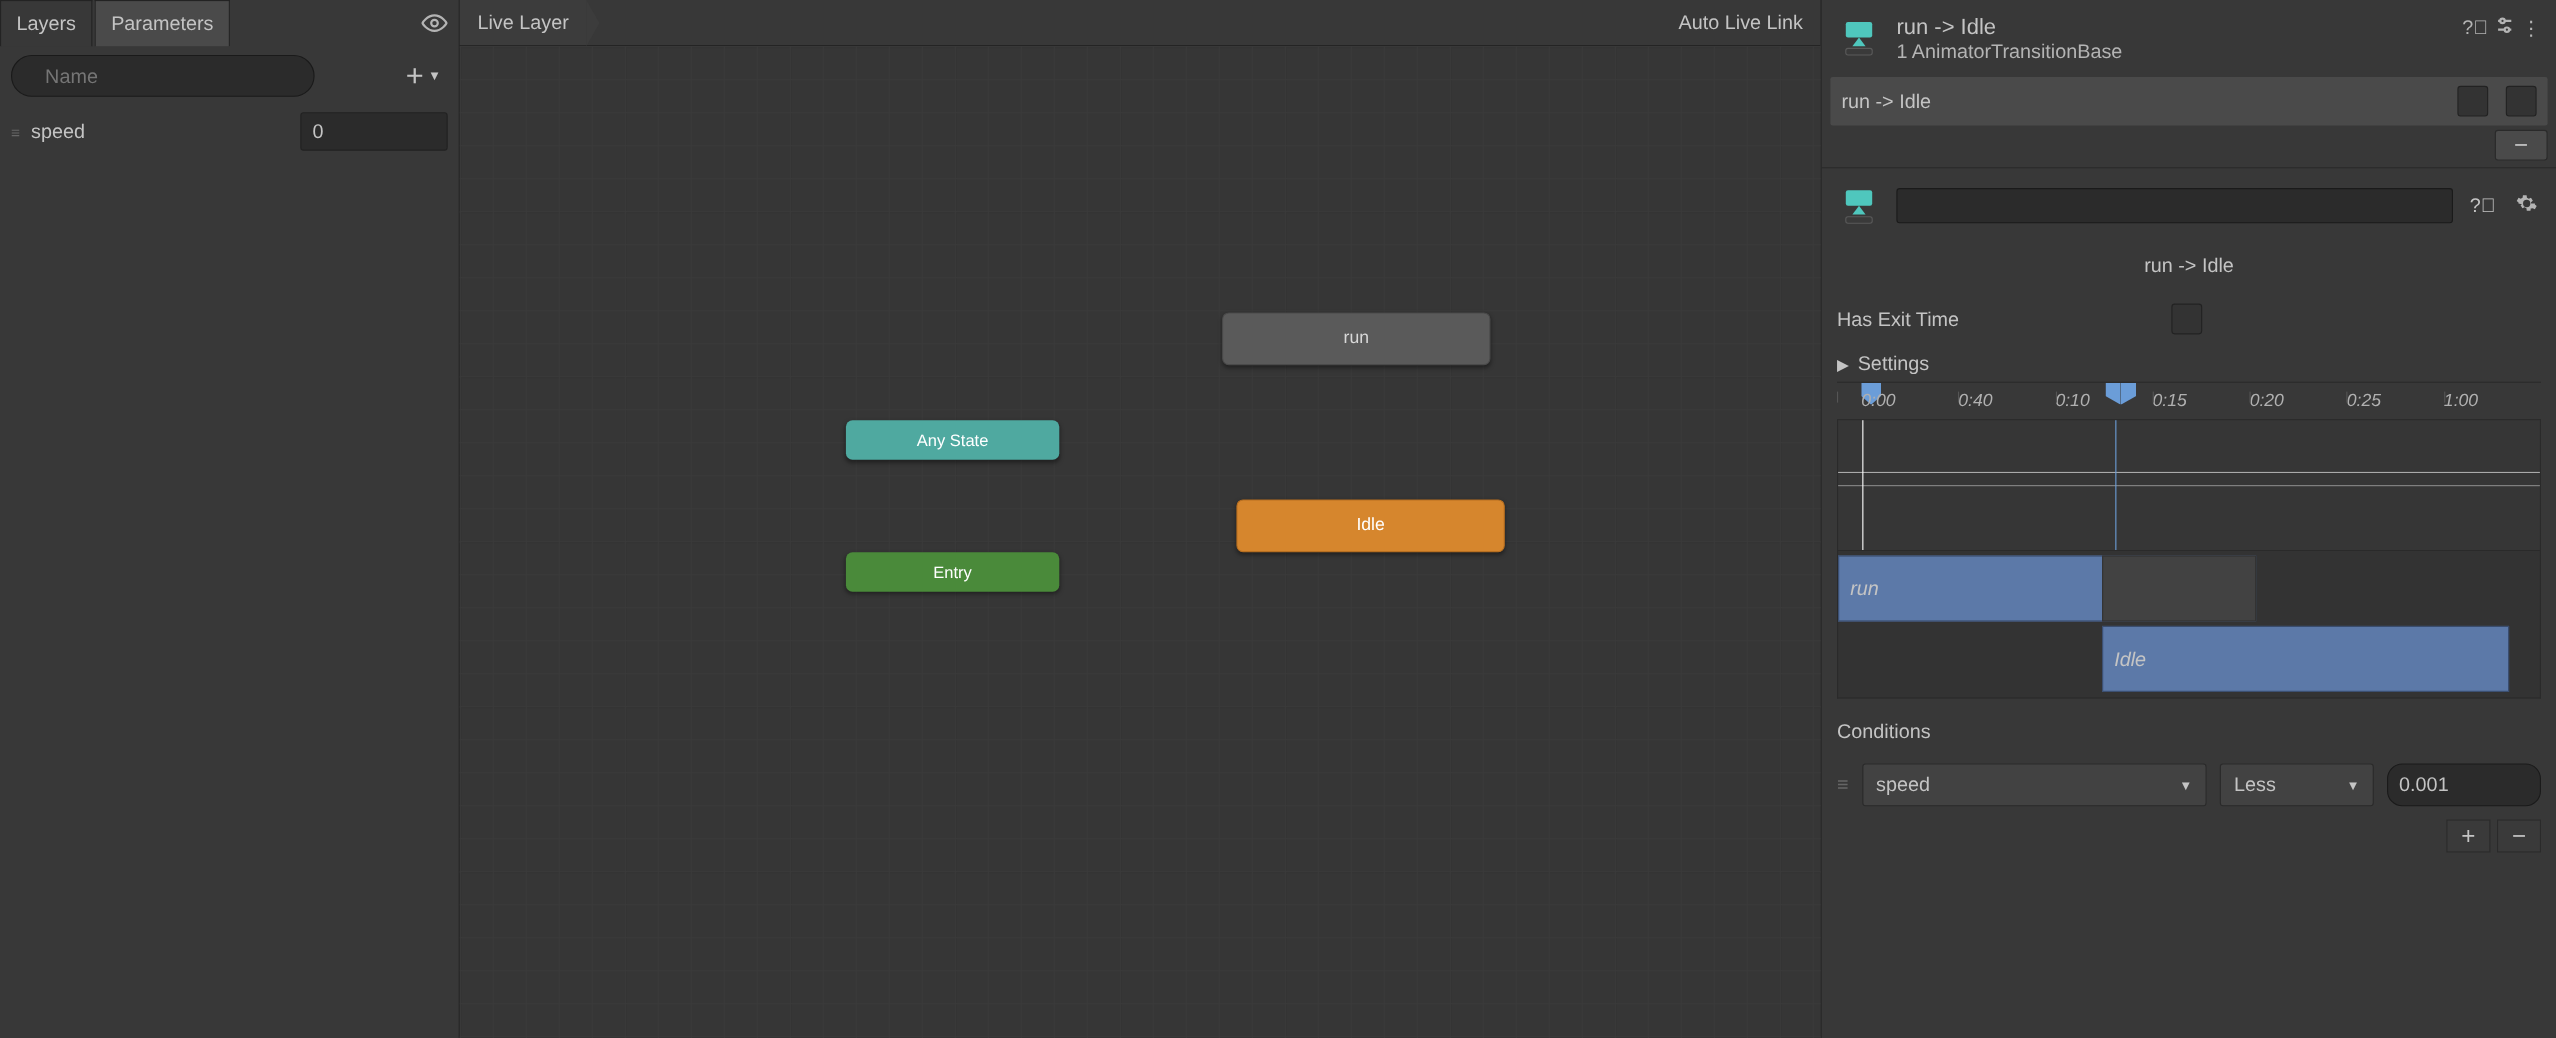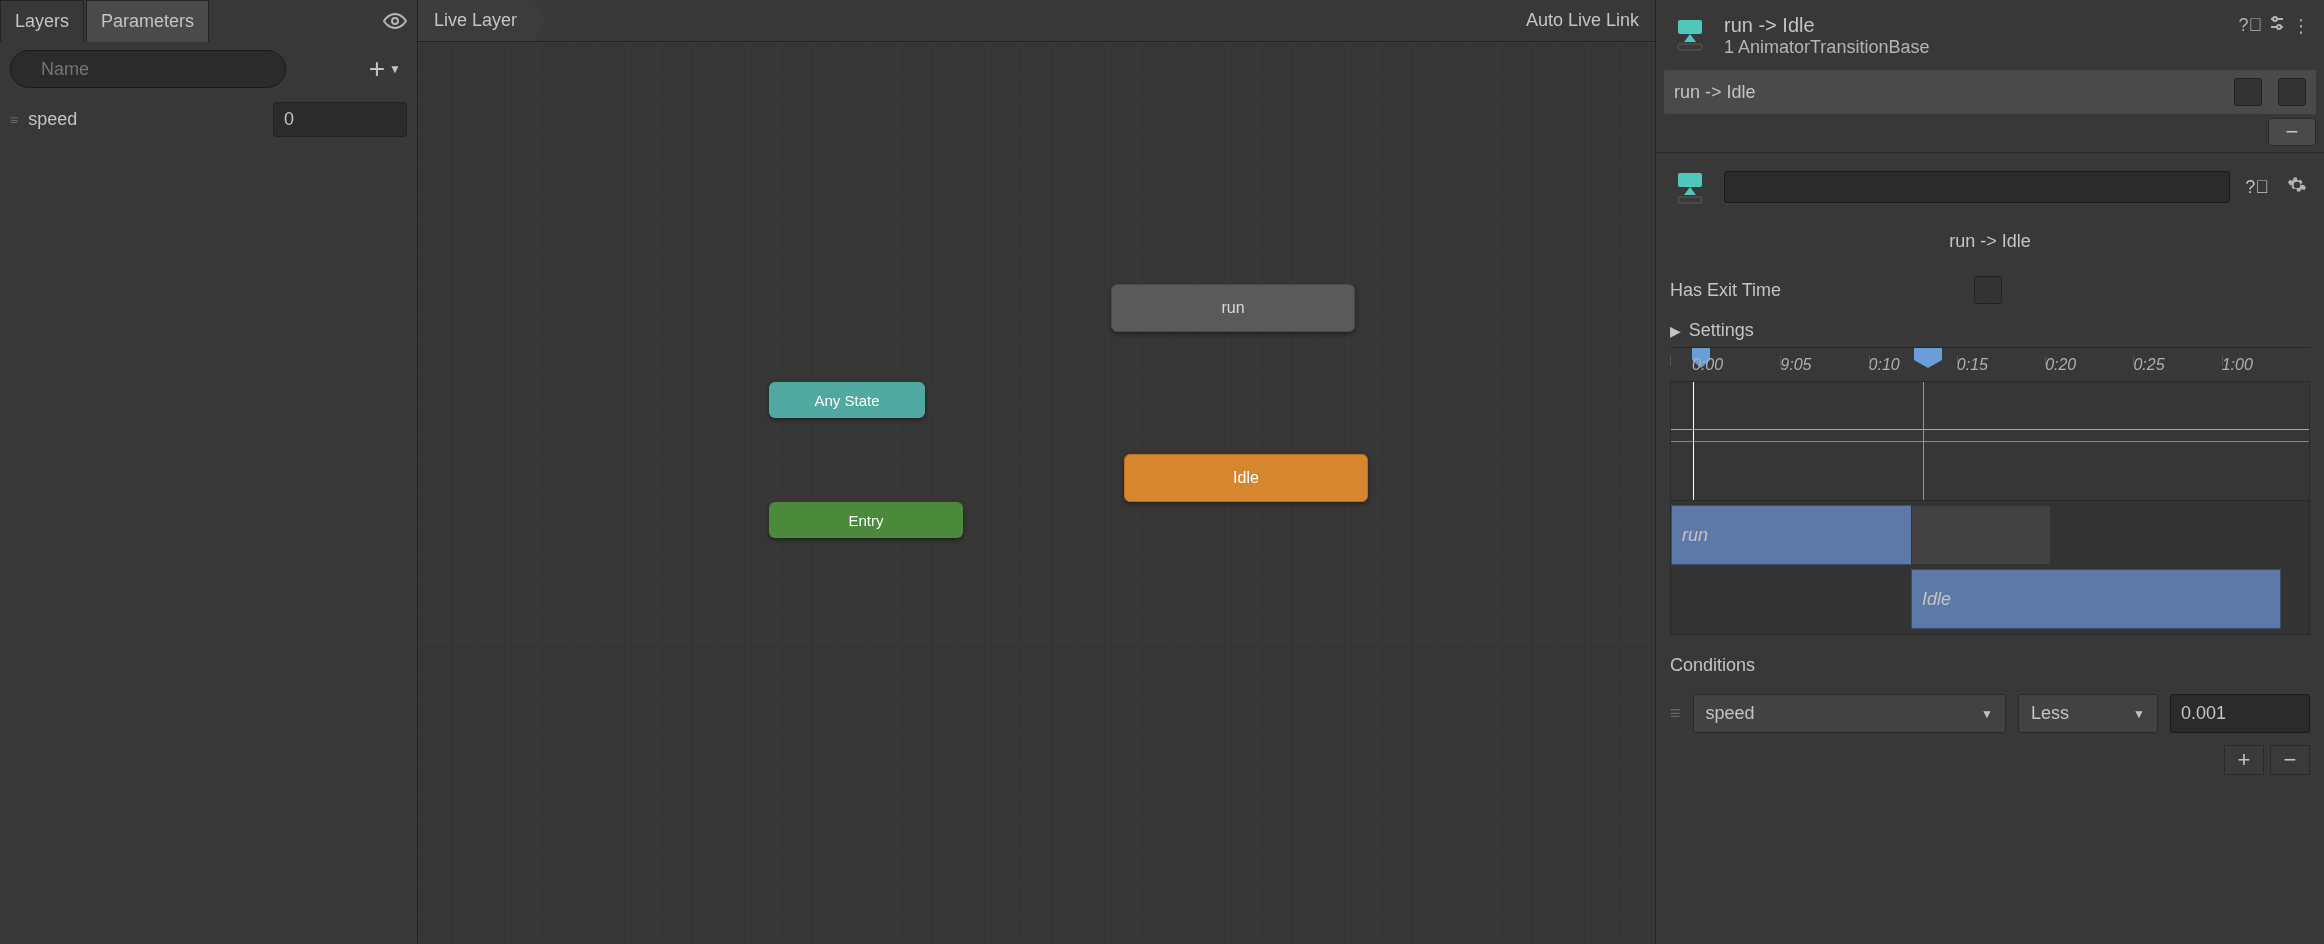--- a/index.html
+++ b/index.html
@@ -36,21 +36,21 @@
 .canvas { flex: 1; background-color: #363636; background-image:
   linear-gradient(#3a3a3a 1px, transparent 1px),
   linear-gradient(90deg, #3a3a3a 1px, transparent 1px),
   linear-gradient(#333 2px, transparent 2px),
   linear-gradient(90deg, #333 2px, transparent 2px);
   background-size: 30px 30px, 30px 30px, 150px 150px, 150px 150px;
   position: relative; }
 
 .node { position: absolute; border-radius: 6px; display: flex; align-items: center; justify-content: center; font-size: 16px; box-shadow: 0 2px 4px rgba(0,0,0,0.4); }
 .node-run { left: 693px; top: 242px; width: 244px; height: 48px; background: #5a5a5a; border: 1px solid #4a4a4a; color: #d8d8d8; }
-.node-anystate { left: 351px; top: 340px; width: 156px; height: 36px; background: #4fa9a0; color: #fff; font-size: 15px; }
+.node-anystate { left: 351px; top: 340px; width: 194px; height: 36px; background: #4fa9a0; color: #fff; font-size: 15px; }
 .node-idle { left: 706px; top: 412px; width: 244px; height: 48px; background: #d6862d; border: 1px solid #b86f20; color: #fff; }
 .node-entry { left: 351px; top: 460px; width: 194px; height: 36px; background: #4a8a3a; color: #fff; font-size: 15px; }
 
 .svg-overlay { position: absolute; inset: 0; pointer-events: none; }
 
 
 .right-panel { width: 669px; background: #383838; border-left: 1px solid #232323; display: flex; flex-direction: column; padding-top: 6px; }
 .header-row { display: flex; align-items: flex-start; padding: 8px 14px; gap: 14px; }
 .trans-icon { width: 40px; height: 40px; display: flex; align-items: center; justify-content: center; }
 .trans-icon svg { width: 36px; height: 36px; }
@@ -97,21 +97,21 @@
 .blend-area { height: 134px; background: #333; border: 1px solid #2a2a2a; position: relative; border-top: none; }
 .blend-run { position: absolute; left: 0; top: 4px; height: 60px; width: 380px; background: #5c79a8; border: 1px solid #3a4d6e; display: flex; align-items: center; padding-left: 10px; font-size: 18px; }
 .blend-run-fade { position: absolute; left: 240px; top: 4px; height: 60px; width: 140px; background: #424242; border: 1px solid #333; }
 .blend-idle { position: absolute; left: 240px; top: 68px; height: 60px; right: 28px; background: #5c79a8; border: 1px solid #3a4d6e; display: flex; align-items: center; padding-left: 10px; font-size: 18px; }
 
 .conditions-header { padding: 10px 14px; margin-top: 10px; }
 .cond-row { display: flex; align-items: center; padding: 8px 14px; gap: 12px; }
 .drag-handle { color: #666; }
 .cond-select { flex: 1; background: #424242; border: 1px solid #2a2a2a; border-radius: 3px; padding: 8px 12px; display: flex; justify-content: space-between; align-items: center; }
 .cond-select.small { flex: 0 0 140px; gap: 20px; }
-.cond-input { width: 140px; background: #2b2b2b; border: 1px solid #1a1a1a; border-radius: 3px; padding: 8px 10px; color: #c4c4c4; font-size: 18px; }
+.cond-input { width: 140px; background: #2b2b2b; border: 1px solid #1a1a1a; border-radius: 14px; padding: 8px 10px; color: #c4c4c4; font-size: 18px; }
 .pm-row { display: flex; justify-content: flex-end; padding: 4px 14px 8px 14px; gap: 6px; }
 .pm-btn { width: 40px; height: 30px; background: #3a3a3a; border: 1px solid #2a2a2a; display: flex; align-items: center; justify-content: center; font-size: 22px; }
 .caret-down { font-size: 12px; }
 </style>
 </head>
 <body>
 
 <div class="left-panel">
   <div class="tabs">
     <div class="tab">Layers</div>
@@ -235,21 +235,21 @@
   </div>
 
   <div class="timeline">
     <div class="ruler">
       <div class="playhead"></div>
       <div class="playhead2">
         <div class="ph-tri l"></div>
           <div class="ph-tri r"></div>
       </div>
       <div class="ruler-tick" style="padding-left:22px">0:00</div>
-      <div class="ruler-tick">9:05</div>
+      <div class="ruler-tick">0:40</div>
       <div class="ruler-tick">0:10</div>
       <div class="ruler-tick">0:15</div>
       <div class="ruler-tick">0:20</div>
       <div class="ruler-tick">0:25</div>
       <div class="ruler-tick">1:00</div>
     </div>
     <div class="waveform">
       <div class="wave-line"></div>
       <div class="wave-line2"></div>
       <div class="cursor1"></div>

